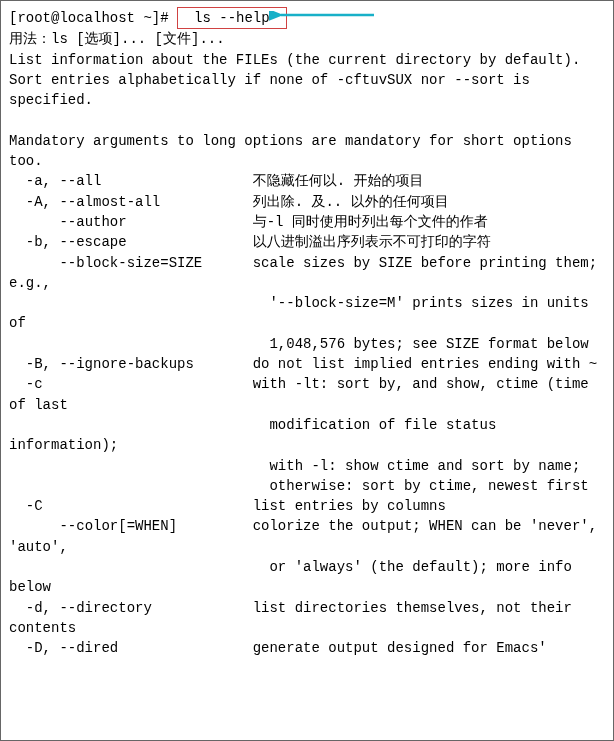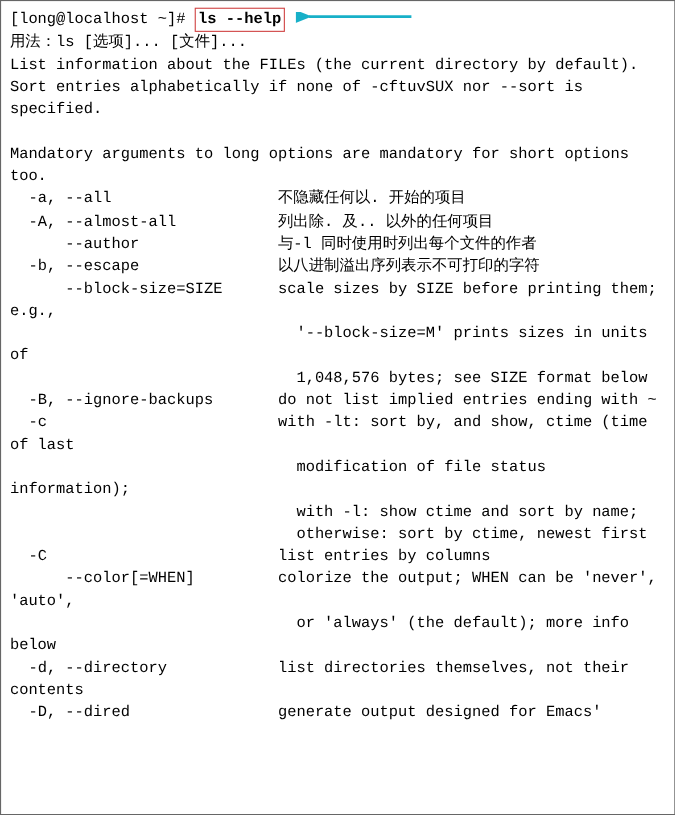--- a/index.html
+++ b/index.html
@@ -19,38 +19,37 @@
       padding: 6px 8px;
       overflow: hidden;
       color: #000;
     }
     .prompt-line {
       white-space: nowrap;
     }
     .highlight-box {
       display: inline-block;
       border: 1px solid #d04242;
-      padding: 0 2px;
-      font-weight: bold;
+      padding: 0 16px;
     }
     .arrow-container {
       position: absolute;
       top: 10px;
       left: 268px;
     }
     .output {
       white-space: pre-wrap;
       word-wrap: break-word;
     }
   </style>
 </head>
 <body>
 
 <div class="prompt-line">
-  <span>[long@localhost ~]#</span>
+  <span>[root@localhost ~]#</span>
   <span class="highlight-box"><span>ls --help</span></span>
 </div>
 
 <div class="arrow-container">
   <svg width="110" height="20">
     <defs>
       <marker id="arrowhead" markerWidth="10" markerHeight="8" refX="1" refY="4" orient="auto">
         <polygon points="10 0, 0 4, 10 8" fill="#18b0c8"></polygon>
       </marker>
     </defs>

